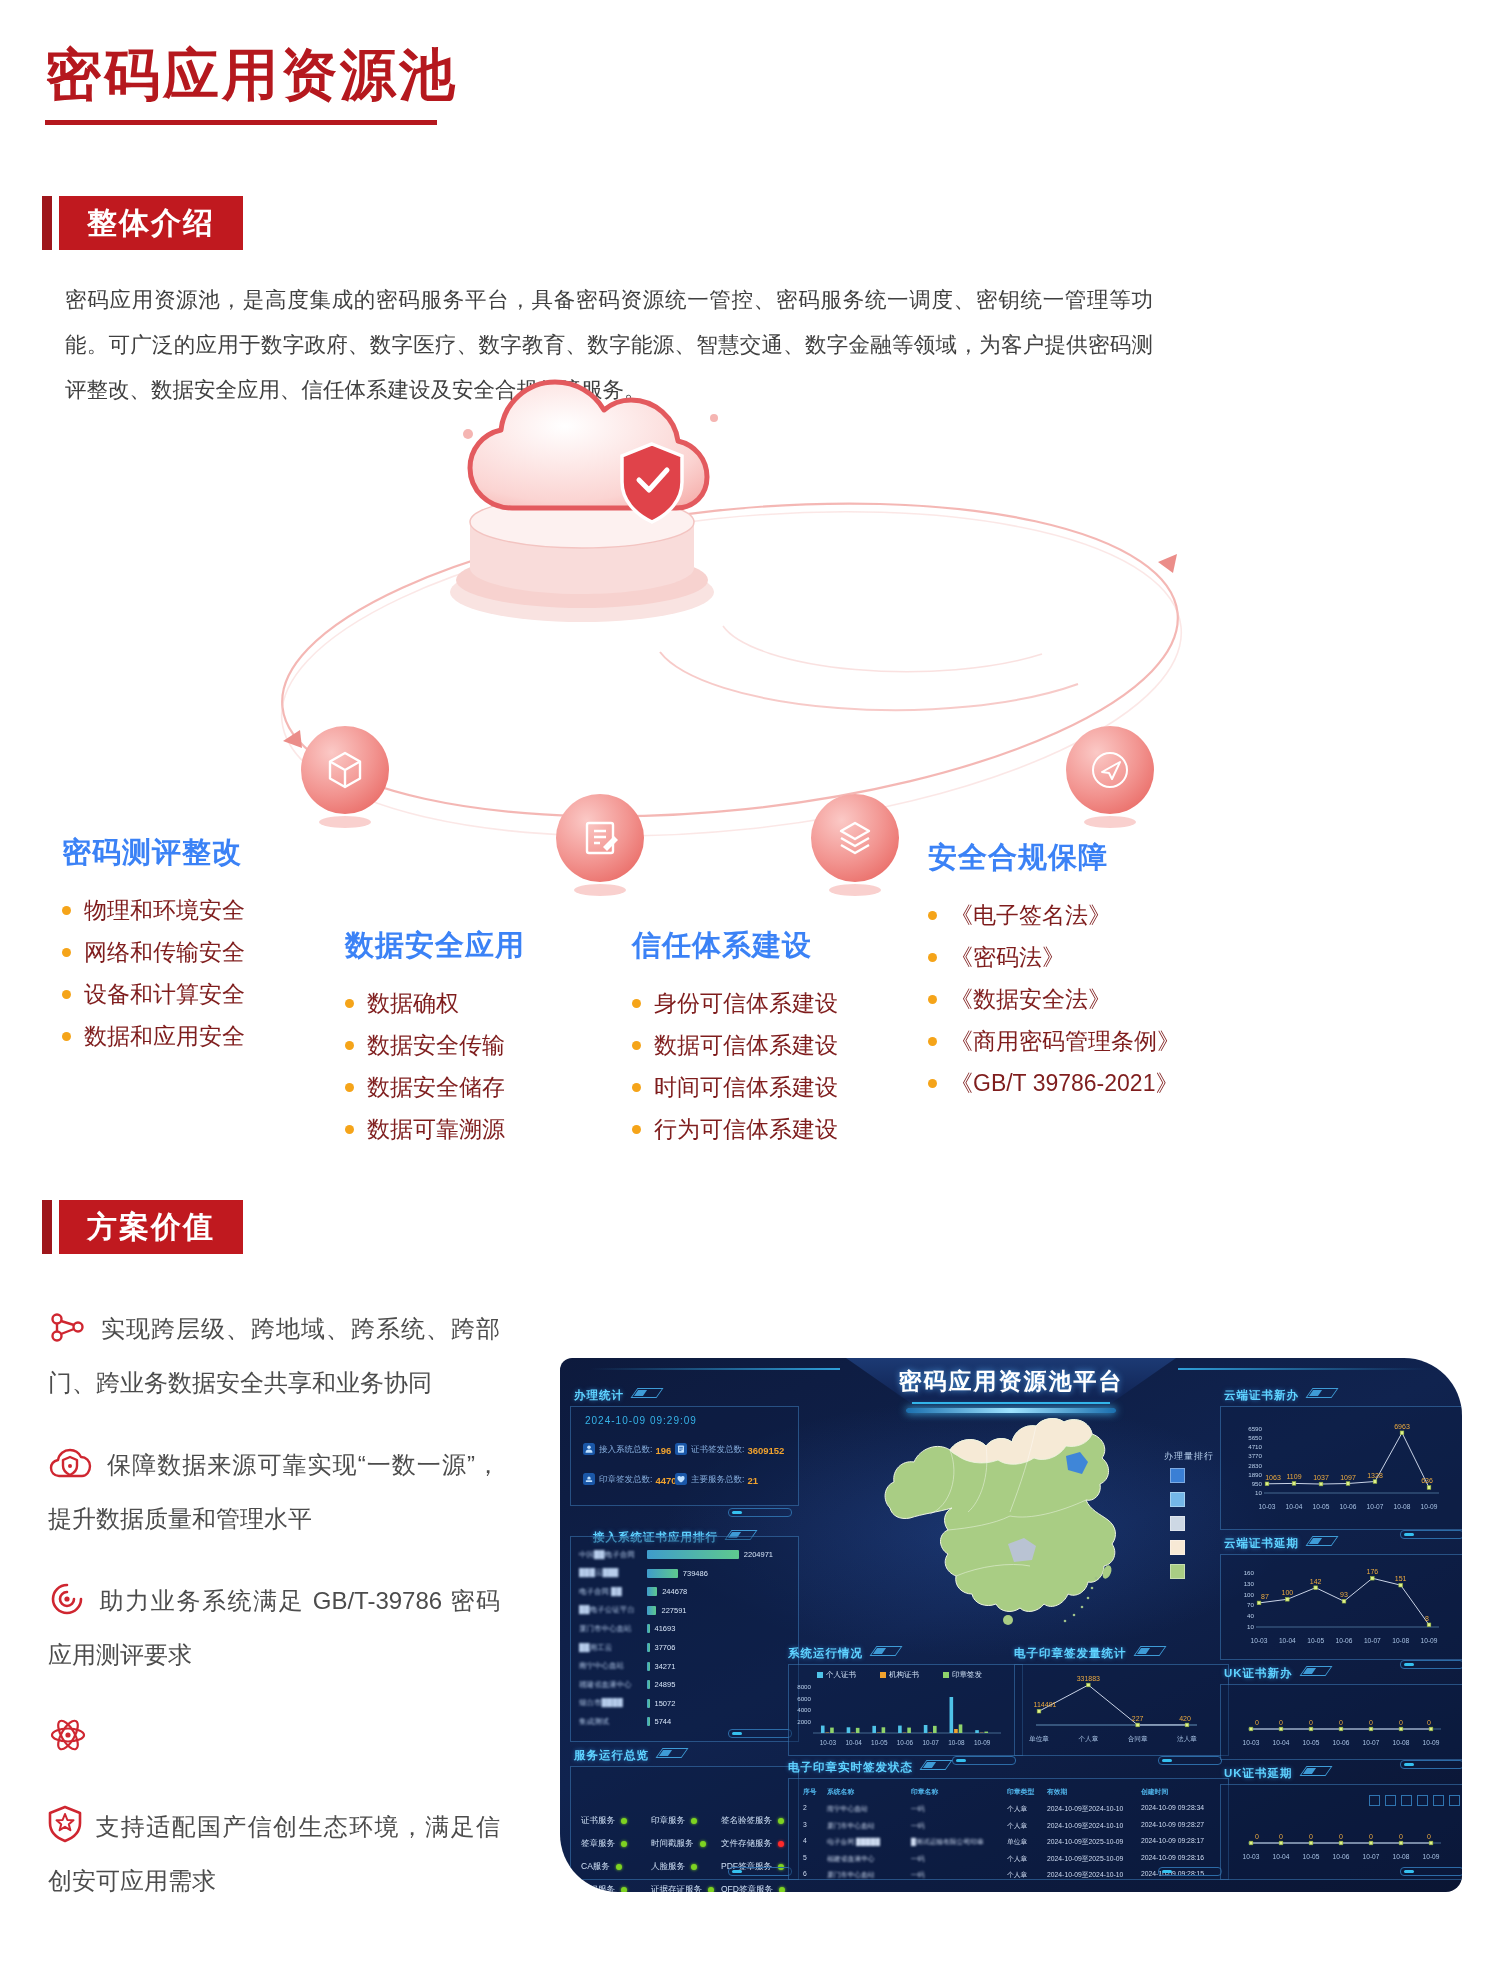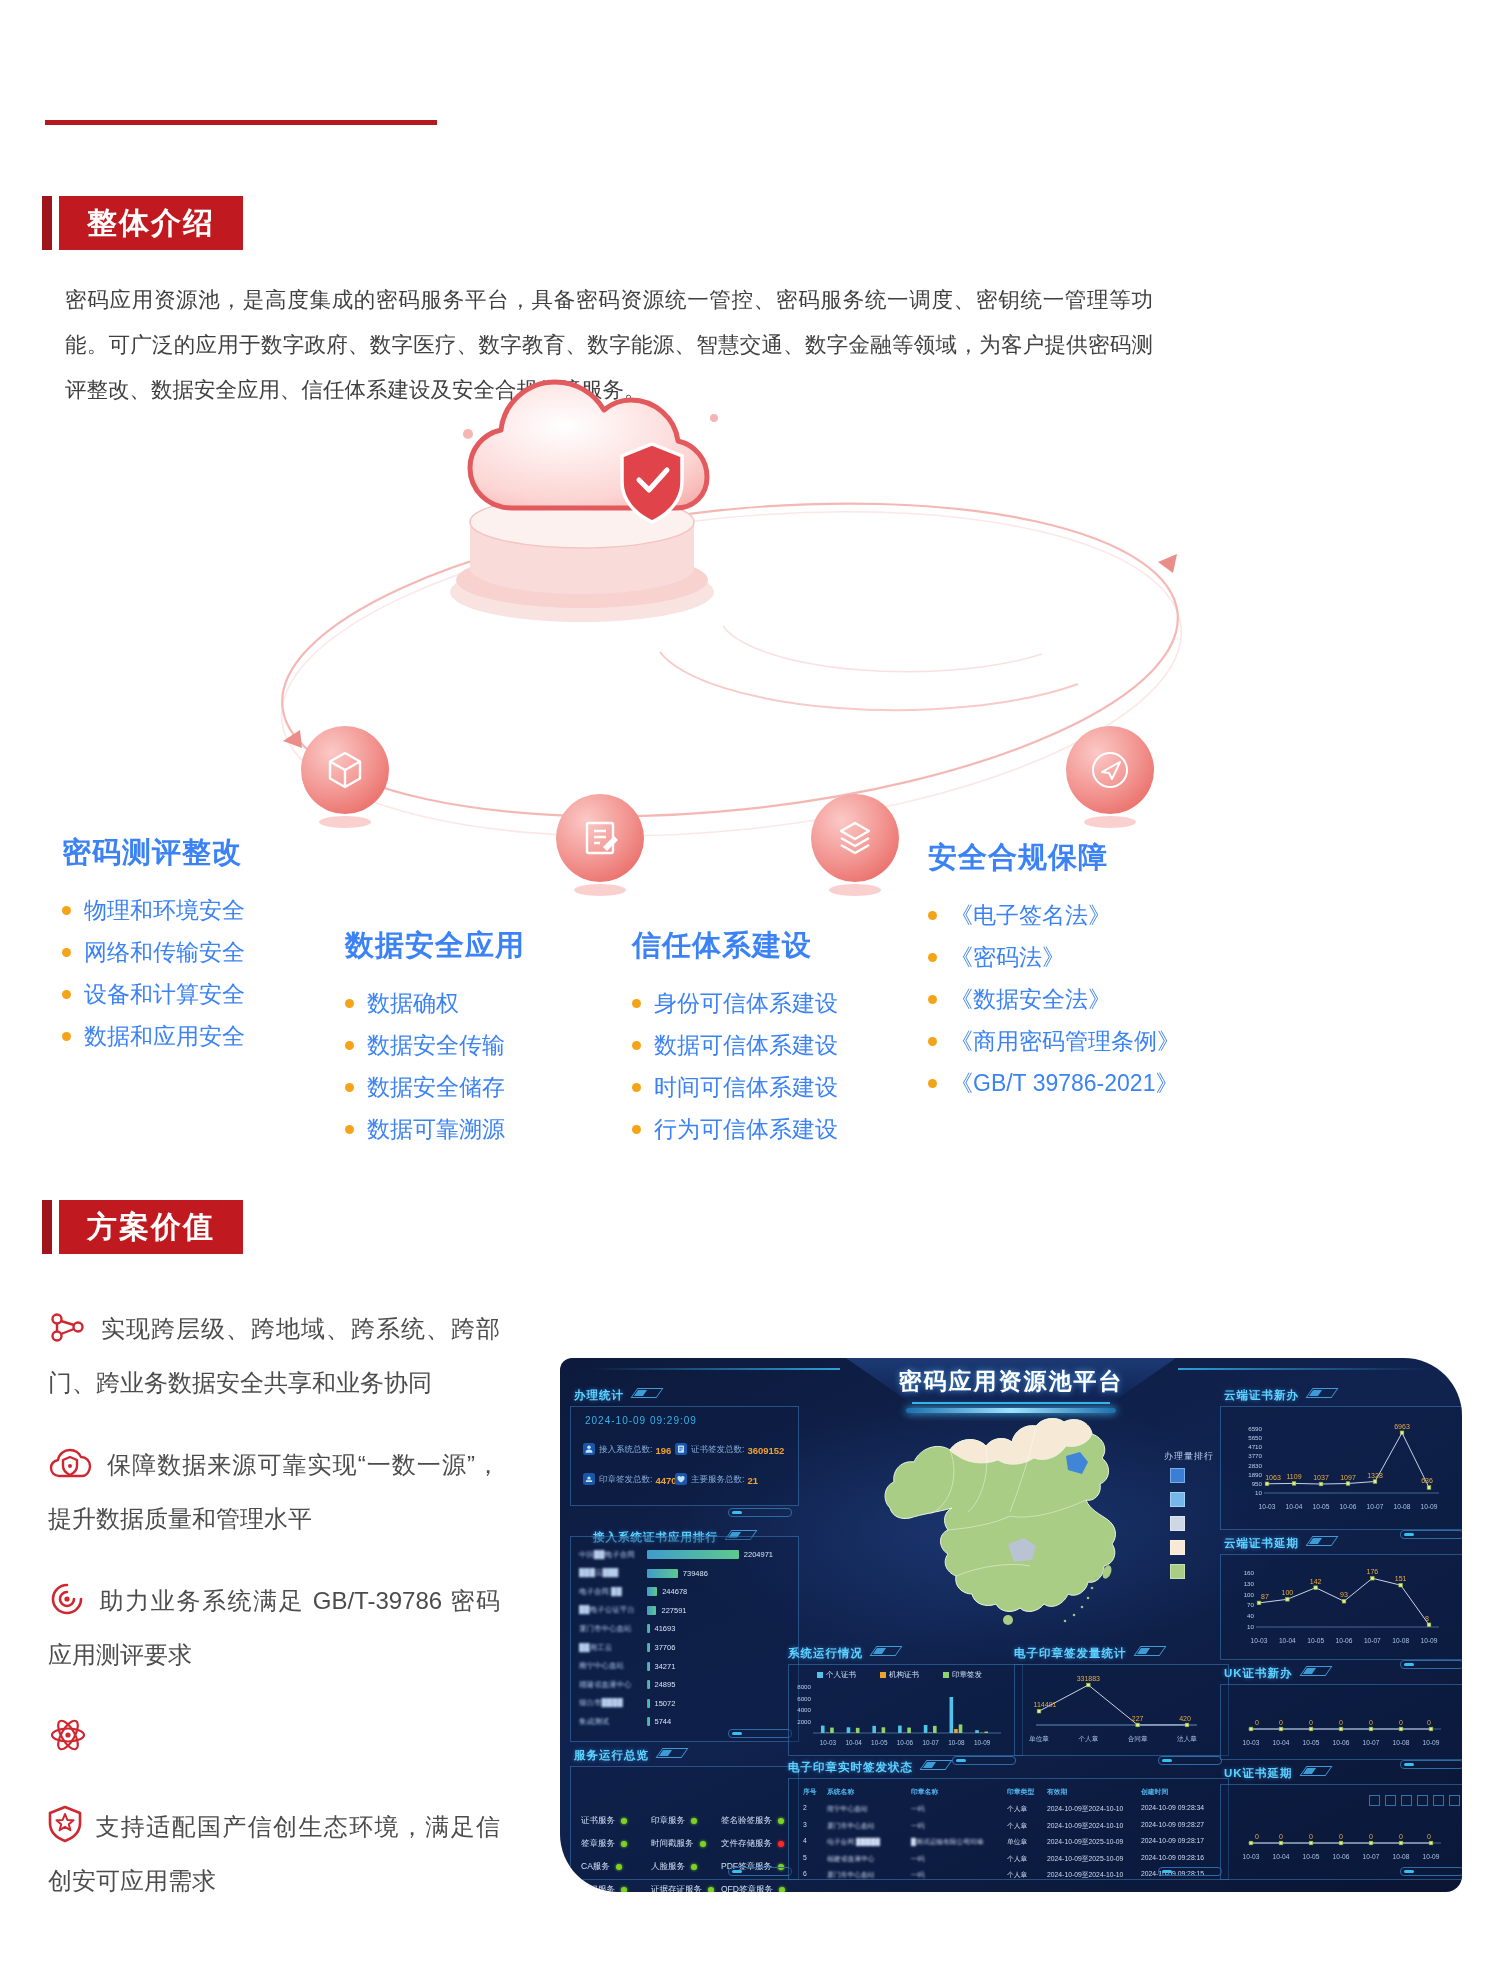--- a/index.html
+++ b/index.html
@@ -17,21 +17,21 @@
   
   .intro{position:absolute;left:65px;top:278px;width:1088px;font-size:21.5px;line-height:45px;
          color:#3f3f3f;text-align:justify;margin:0;}
   
   .illu{position:absolute;left:0;top:330px;width:1500px;height:640px;z-index:1;pointer-events:none;}
   
   .feature{position:absolute;z-index:2;}
   .f0{left:62px;top:833px;} .f1{left:345px;top:926px;} .f2{left:632px;top:926px;} .f3{left:928px;top:838px;}
   .f-title{font-size:29px;font-weight:bold;color:#3b82f6;letter-spacing:1px;}
   .f-list{margin-top:16px;}
-  .f-item{display:flex;align-items:center;height:42px;font-size:23px;color:#3b82f6;}
+  .f-item{display:flex;align-items:center;height:42px;font-size:23px;color:#7f1d1d;}
   .f-item .dot{width:9px;height:9px;border-radius:50%;background:#f5a419;margin-right:13px;flex:0 0 9px;}
   
   .values{position:absolute;left:48px;top:1306px;width:452px;z-index:2;}
   .v-item{font-size:24px;line-height:46px;color:#4c4c4c;margin-bottom:36px;text-align:justify;}
   .v-item .vicon{display:inline-block;vertical-align:-8px;margin-right:12px;}
   
   .dash{position:absolute;left:560px;top:1358px;width:902px;height:534px;z-index:2;
         background:linear-gradient(155deg,#0d1a3d 0%,#10234f 45%,#0a1533 100%);
         border-radius:12px 58px 16px 58px;overflow:hidden;font-family:"Liberation Sans",sans-serif;}
   .dash:before{content:"";position:absolute;inset:0;
@@ -83,20 +83,21 @@
   .tbl-head span{color:#4fb3e9;font-weight:bold;}
   .tbl-row span{color:#cfdcf2;}
   .deco-squares{position:absolute;display:flex;}
   .deco-squares b{width:9px;height:9px;border:1px solid #2f74b0;margin-left:5px;}
 </style>
 </head>
 <body>
 
 <div class="page">
 
+  <div class="h1">密码应用资源池</div>
   <div class="h1-underline"></div>
 
   <div class="banner banner1">
     <span class="rib"></span>
     <span class="box">整体介绍</span>
   </div>
 
   <p class="intro">密码应用资源池，是高度集成的密码服务平台，具备密码资源统一管控、密码服务统一调度、密钥统一管理等功能。可广泛的应用于数字政府、数字医疗、数字教育、数字能源、智慧交通、数字金融等领域，为客户提供密码测评整改、数据安全应用、信任体系建设及安全合规保障服务。</p>
 
   <svg class="illu" viewBox="0 0 1500 640">

